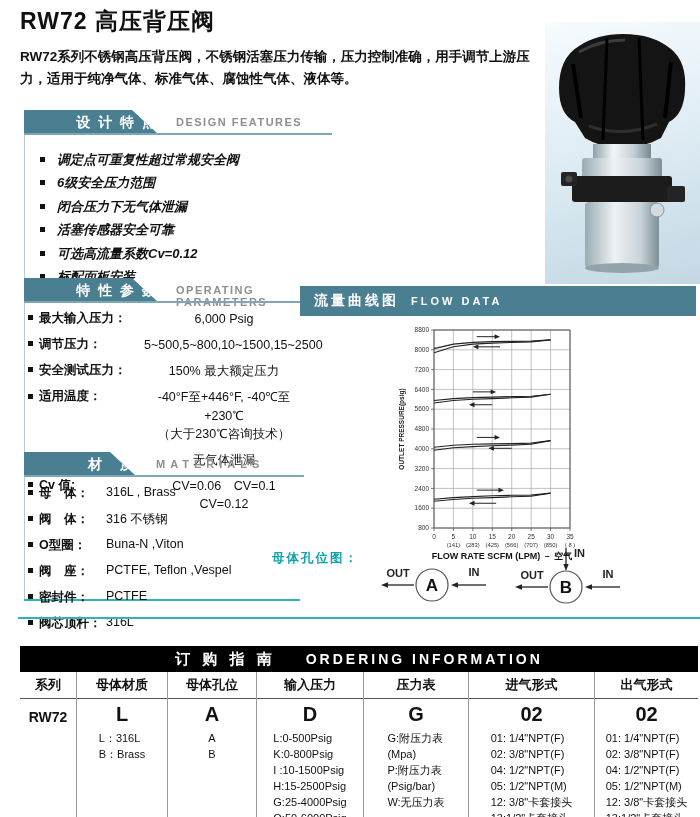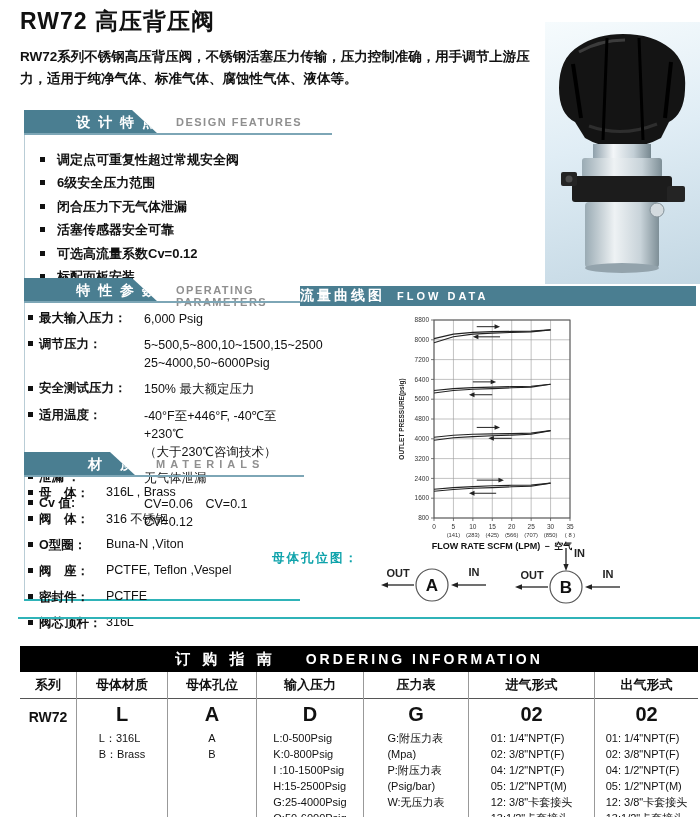--- a/index.html
+++ b/index.html
@@ -17,36 +17,36 @@
 
   .sec{position:absolute;}
   .sec-head{position:relative;height:24px;}
   .sec-head::after{content:"";position:absolute;left:0;right:0;bottom:-1px;height:2px;background:#7da6b6;}
   .tab{position:absolute;left:0;top:0;width:134px;height:24px;background:#4a7e91;color:#fff;
        font-weight:bold;font-size:14px;letter-spacing:2px;text-align:right;line-height:24px;
        clip-path:polygon(0 0,calc(100% - 26px) 0,100% 100%,0 100%);}
   .sec-en{position:absolute;left:152px;top:6px;color:#8f8f8f;font-size:11px;font-weight:bold;letter-spacing:1.5px;}
   .sec-en.wide{letter-spacing:5px;}
 
-  .feat-list{list-style:none;margin:14px 0 0 0;padding:0 0 0 16px;}
+  .feat-list{list-style:none;margin:14px 0 0 0;padding:0 0 0 16px;font-style:italic;}
   .feat-item{font-size:13px;font-weight:bold;line-height:1.8;}
   .sq{display:inline-block;width:5px;height:5px;background:#111;margin:0 12px 2px 0;vertical-align:middle;}
   .sq2{display:inline-block;width:5px;height:5px;background:#111;margin:0 6px 2px 0;vertical-align:middle;}
 
   .prow{display:flex;font-size:12.5px;margin:8px 0 0 4px;gap:16px;}
   .plabel{width:100px;flex:none;font-weight:bold;}
-  .pvalue{flex:1;}
+  .pvalue{flex:1;text-align:center;}
   .pvalue div{line-height:1.45;}
 
   .mrow{display:flex;font-size:12.5px;margin:9px 0 0 4px;}
   .mlabel{width:78px;flex:none;font-weight:bold;}
   .mvalue{flex:1;}
 
   .flow-block{position:absolute;left:300px;top:286px;width:396px;}
-  .flow-bar{height:20px;background:#4a7e91;color:#fff;display:flex;align-items:center;gap:12px;}
+  .flow-bar{height:30px;background:#4a7e91;color:#fff;display:flex;align-items:center;padding-left:14px;gap:12px;}
   .flow-zh{font-size:14px;font-weight:bold;letter-spacing:3px;}
   .flow-en{font-size:11px;font-weight:bold;letter-spacing:3px;}
   svg text{font-family:"Liberation Sans",sans-serif;}
 
   .port-block{position:absolute;left:270px;top:548px;width:430px;height:66px;}
   .port-label{position:absolute;left:2px;top:2px;color:#0fa3ab;font-weight:bold;font-size:12.5px;letter-spacing:2px;}
   .port-a{position:absolute;left:104px;top:12px;}
   .port-b{position:absolute;left:238px;top:-2px;}
 
   .sep{position:absolute;left:18px;top:617px;width:682px;height:2px;background:#2fb3b8;}
@@ -134,21 +134,20 @@
         <div class="prow">
           <div class="plabel"><span class="sq2"></span><span>最大输入压力：</span></div>
           <div class="pvalue">
             <div>6,000 Psig</div>
           </div>
         </div>
         <div class="prow">
           <div class="plabel"><span class="sq2"></span><span>调节压力：</span></div>
           <div class="pvalue">
             <div>5~500,5~800,10~1500,15~2500</div>
-            <div>25~4000,50~6000Psig</div>
           </div>
         </div>
         <div class="prow">
           <div class="plabel"><span class="sq2"></span><span>安全测试压力：</span></div>
           <div class="pvalue">
             <div>150% 最大额定压力</div>
           </div>
         </div>
         <div class="prow">
           <div class="plabel"><span class="sq2"></span><span>适用温度：</span></div>

